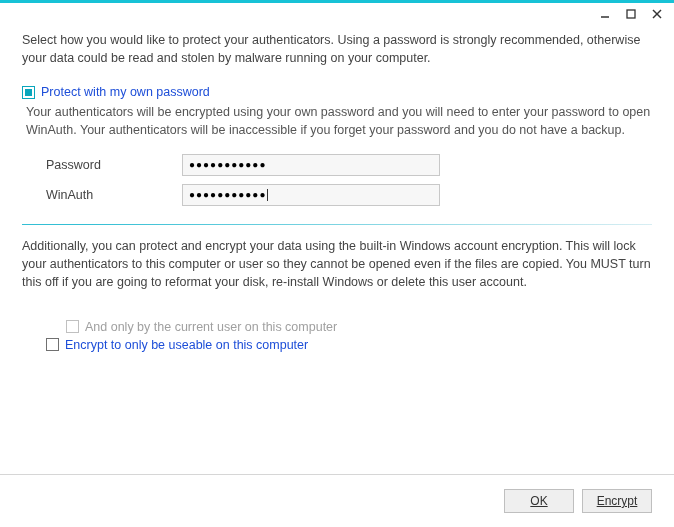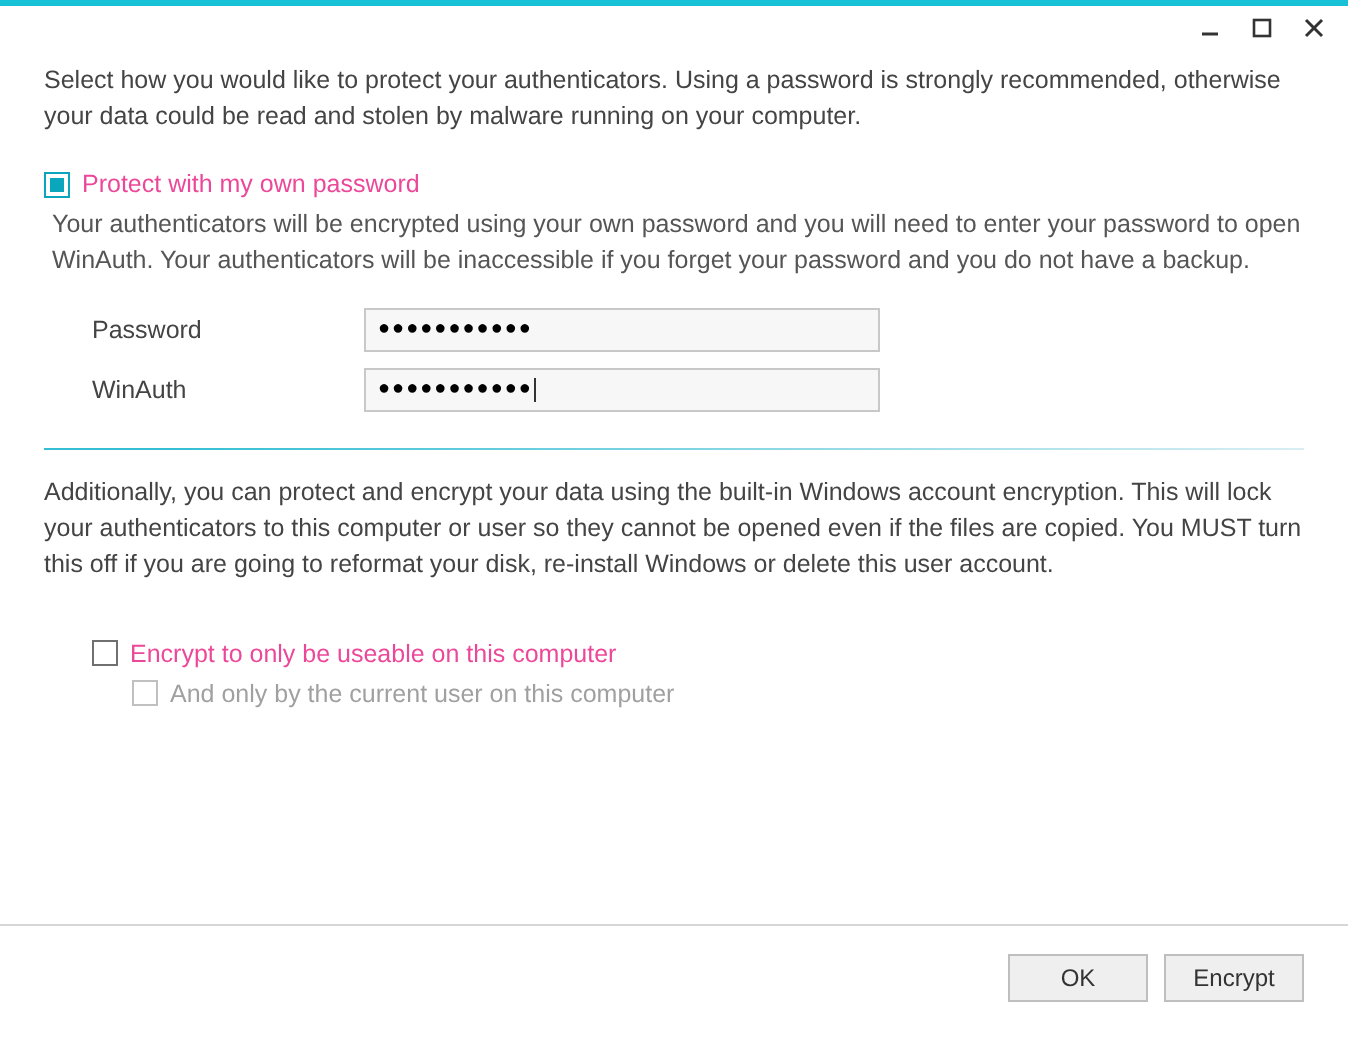--- a/index.html
+++ b/index.html
@@ -77,21 +77,21 @@
     .cb.checked .cb-fill {
       width: 7px;
       height: 7px;
       background: #0aa6bc;
     }
     .cb.disabled {
       border-color: #c0c0c0;
     }
     .cb-label {
       font-size: 12.5px;
-      color: #ec4899;
+      color: #1d4ed8;
     }
     .cb-label.disabled {
       color: #a0a0a0;
     }
     .helptext {
       font-size: 12.5px;
       line-height: 1.45;
       color: #555;
       margin: 2px 0 14px 4px;
     }
@@ -129,29 +129,30 @@
       margin: 6px 0 12px 0;
     }
     .section2 {
       font-size: 12.5px;
       line-height: 1.45;
       color: #444;
       margin-bottom: 29px;
     }
     .footer {
       position: absolute;
-      bottom: 12px;
+      bottom: 0;
       left: 0;
       right: 0;
       border-top: 1px solid #d6d6d6;
       padding: 14px 22px;
       display: flex;
       justify-content: flex-end;
       gap: 8px;
       background: #fff;
+      text-decoration: underline;
     }
     .btn {
       min-width: 70px;
       height: 24px;
       background: #efefef;
       border: 1px solid #bfbfbf;
       font-size: 12px;
       color: #333;
       display: flex;
       align-items: center;
@@ -214,27 +215,27 @@
           <span>●●●●●●●●●●●</span>
           <span class="caret"></span>
         </div>
     </div>
   </div>
 
   <div class="divider"></div>
 
   <p class="section2">Additionally, you can protect and encrypt your data using the built-in Windows account encryption. This will lock your authenticators to this computer or user so they cannot be opened even if the files are copied. You MUST turn this off if you are going to reformat your disk, re-install Windows or delete this user account.</p>
 
+  <div class="checkbox-row indent2" style="margin-top:6px;">
+    <span class="cb disabled"></span>
+    <span class="cb-label disabled">And only by the current user on this computer</span>
+  </div>
+
   <div class="checkbox-row indent1">
     <span class="cb"></span>
     <span class="cb-label">Encrypt to only be useable on this computer</span>
-  </div>
-
-  <div class="checkbox-row indent2" style="margin-top:6px;">
-    <span class="cb disabled"></span>
-    <span class="cb-label disabled">And only by the current user on this computer</span>
   </div>
 </div>
 
 <div class="footer">
   <div class="btn">OK</div>
   <div class="btn">Encrypt</div>
 </div>
 
 </body></html>

